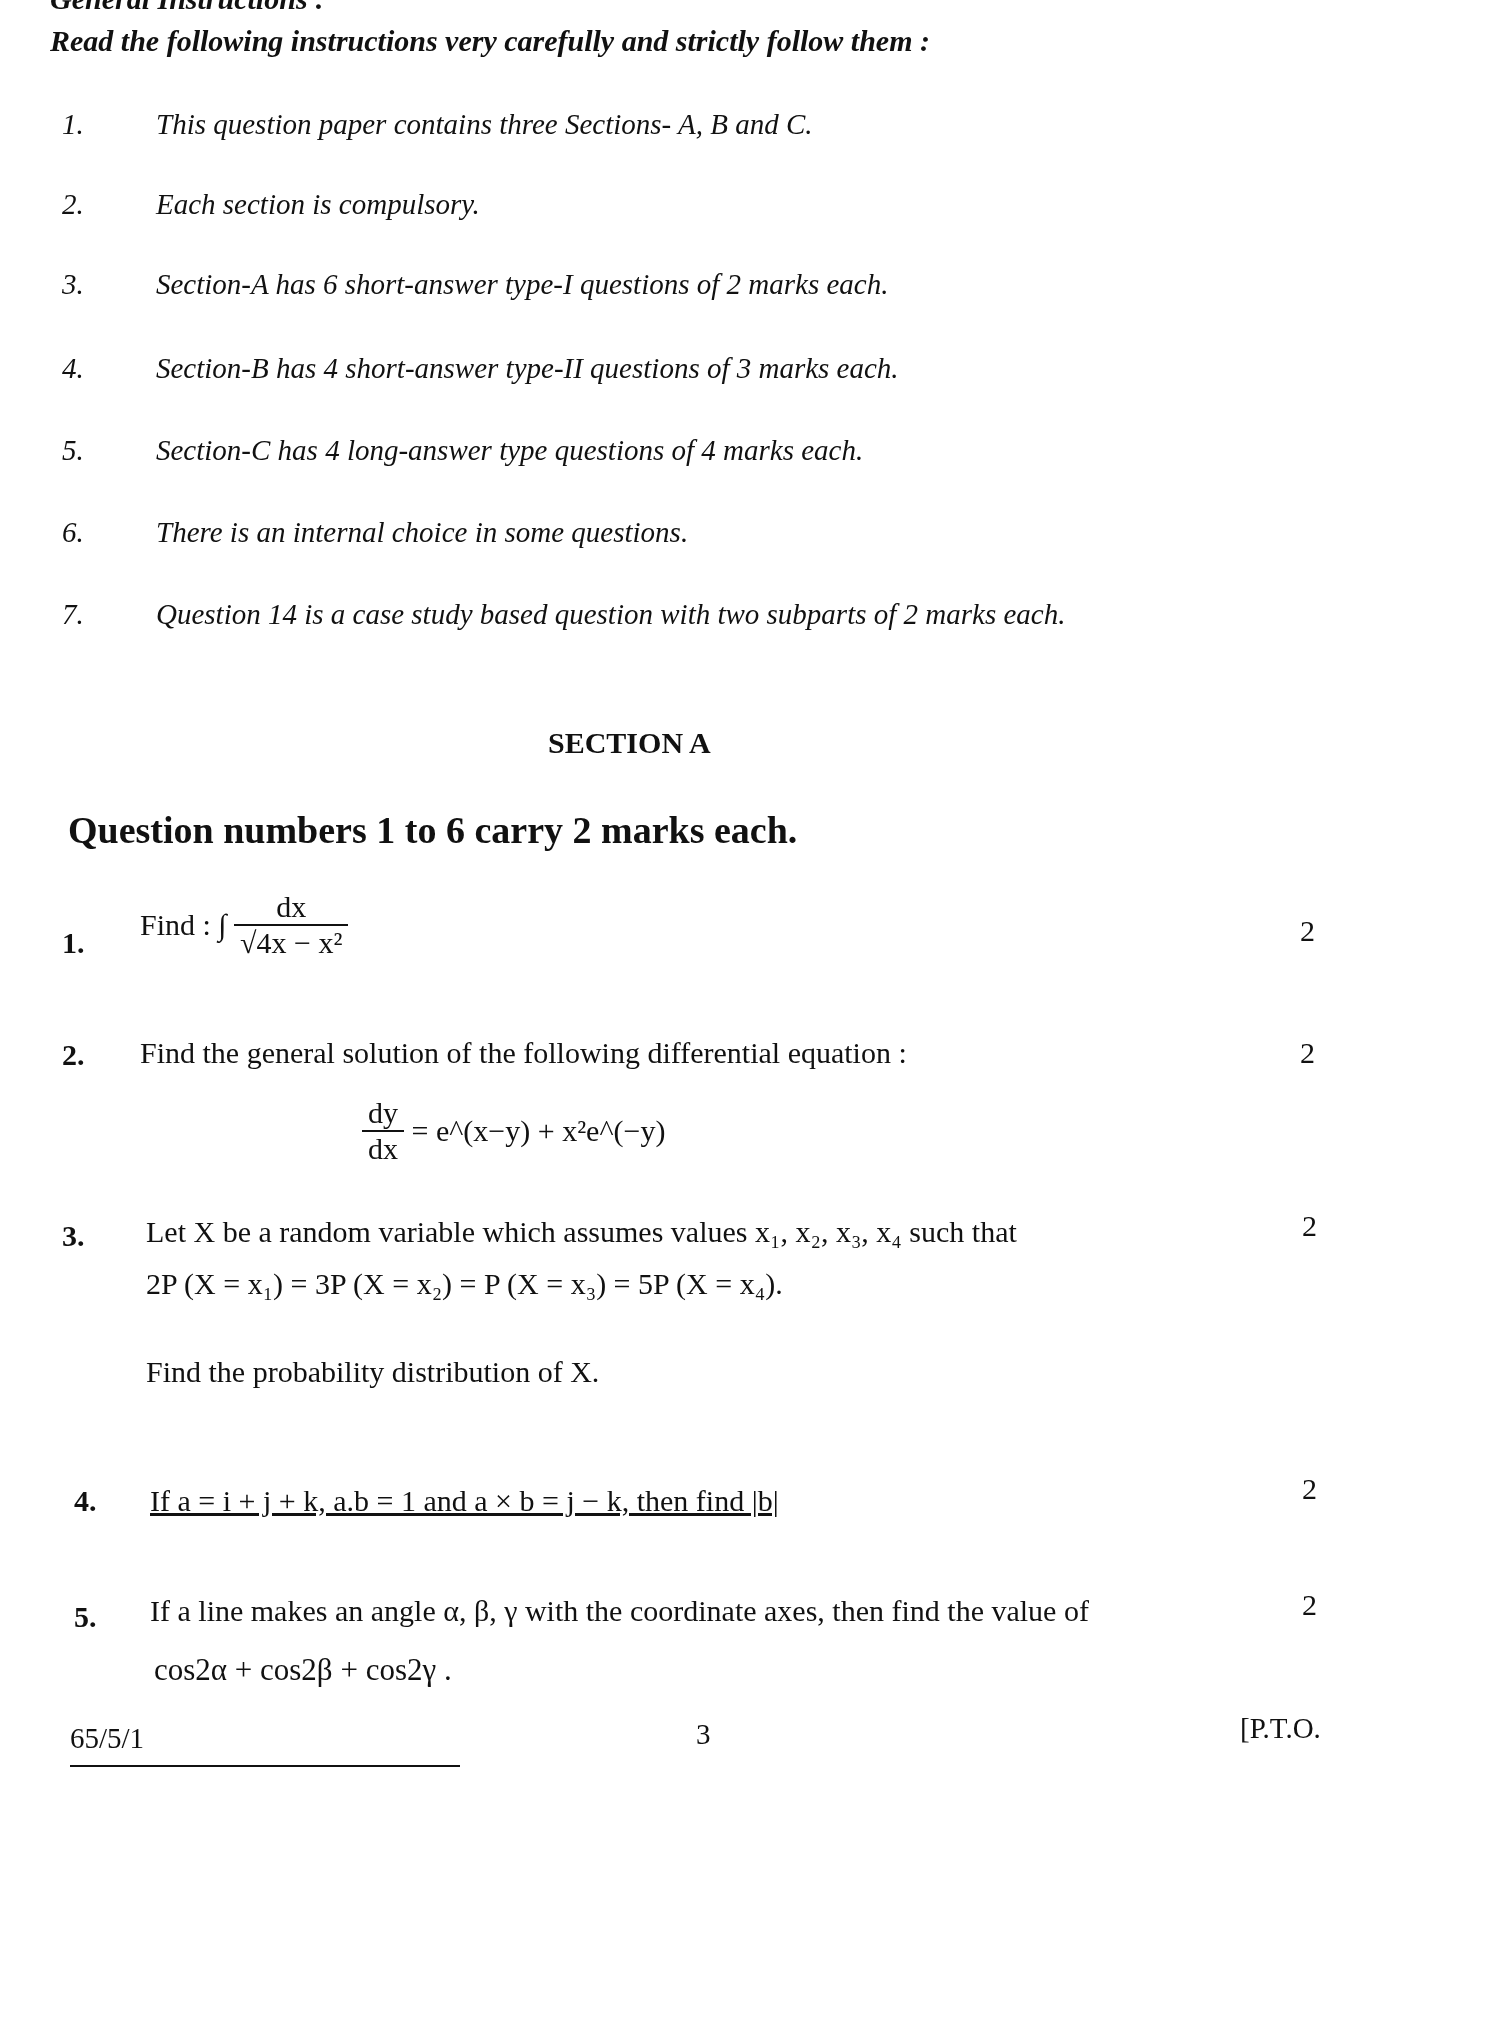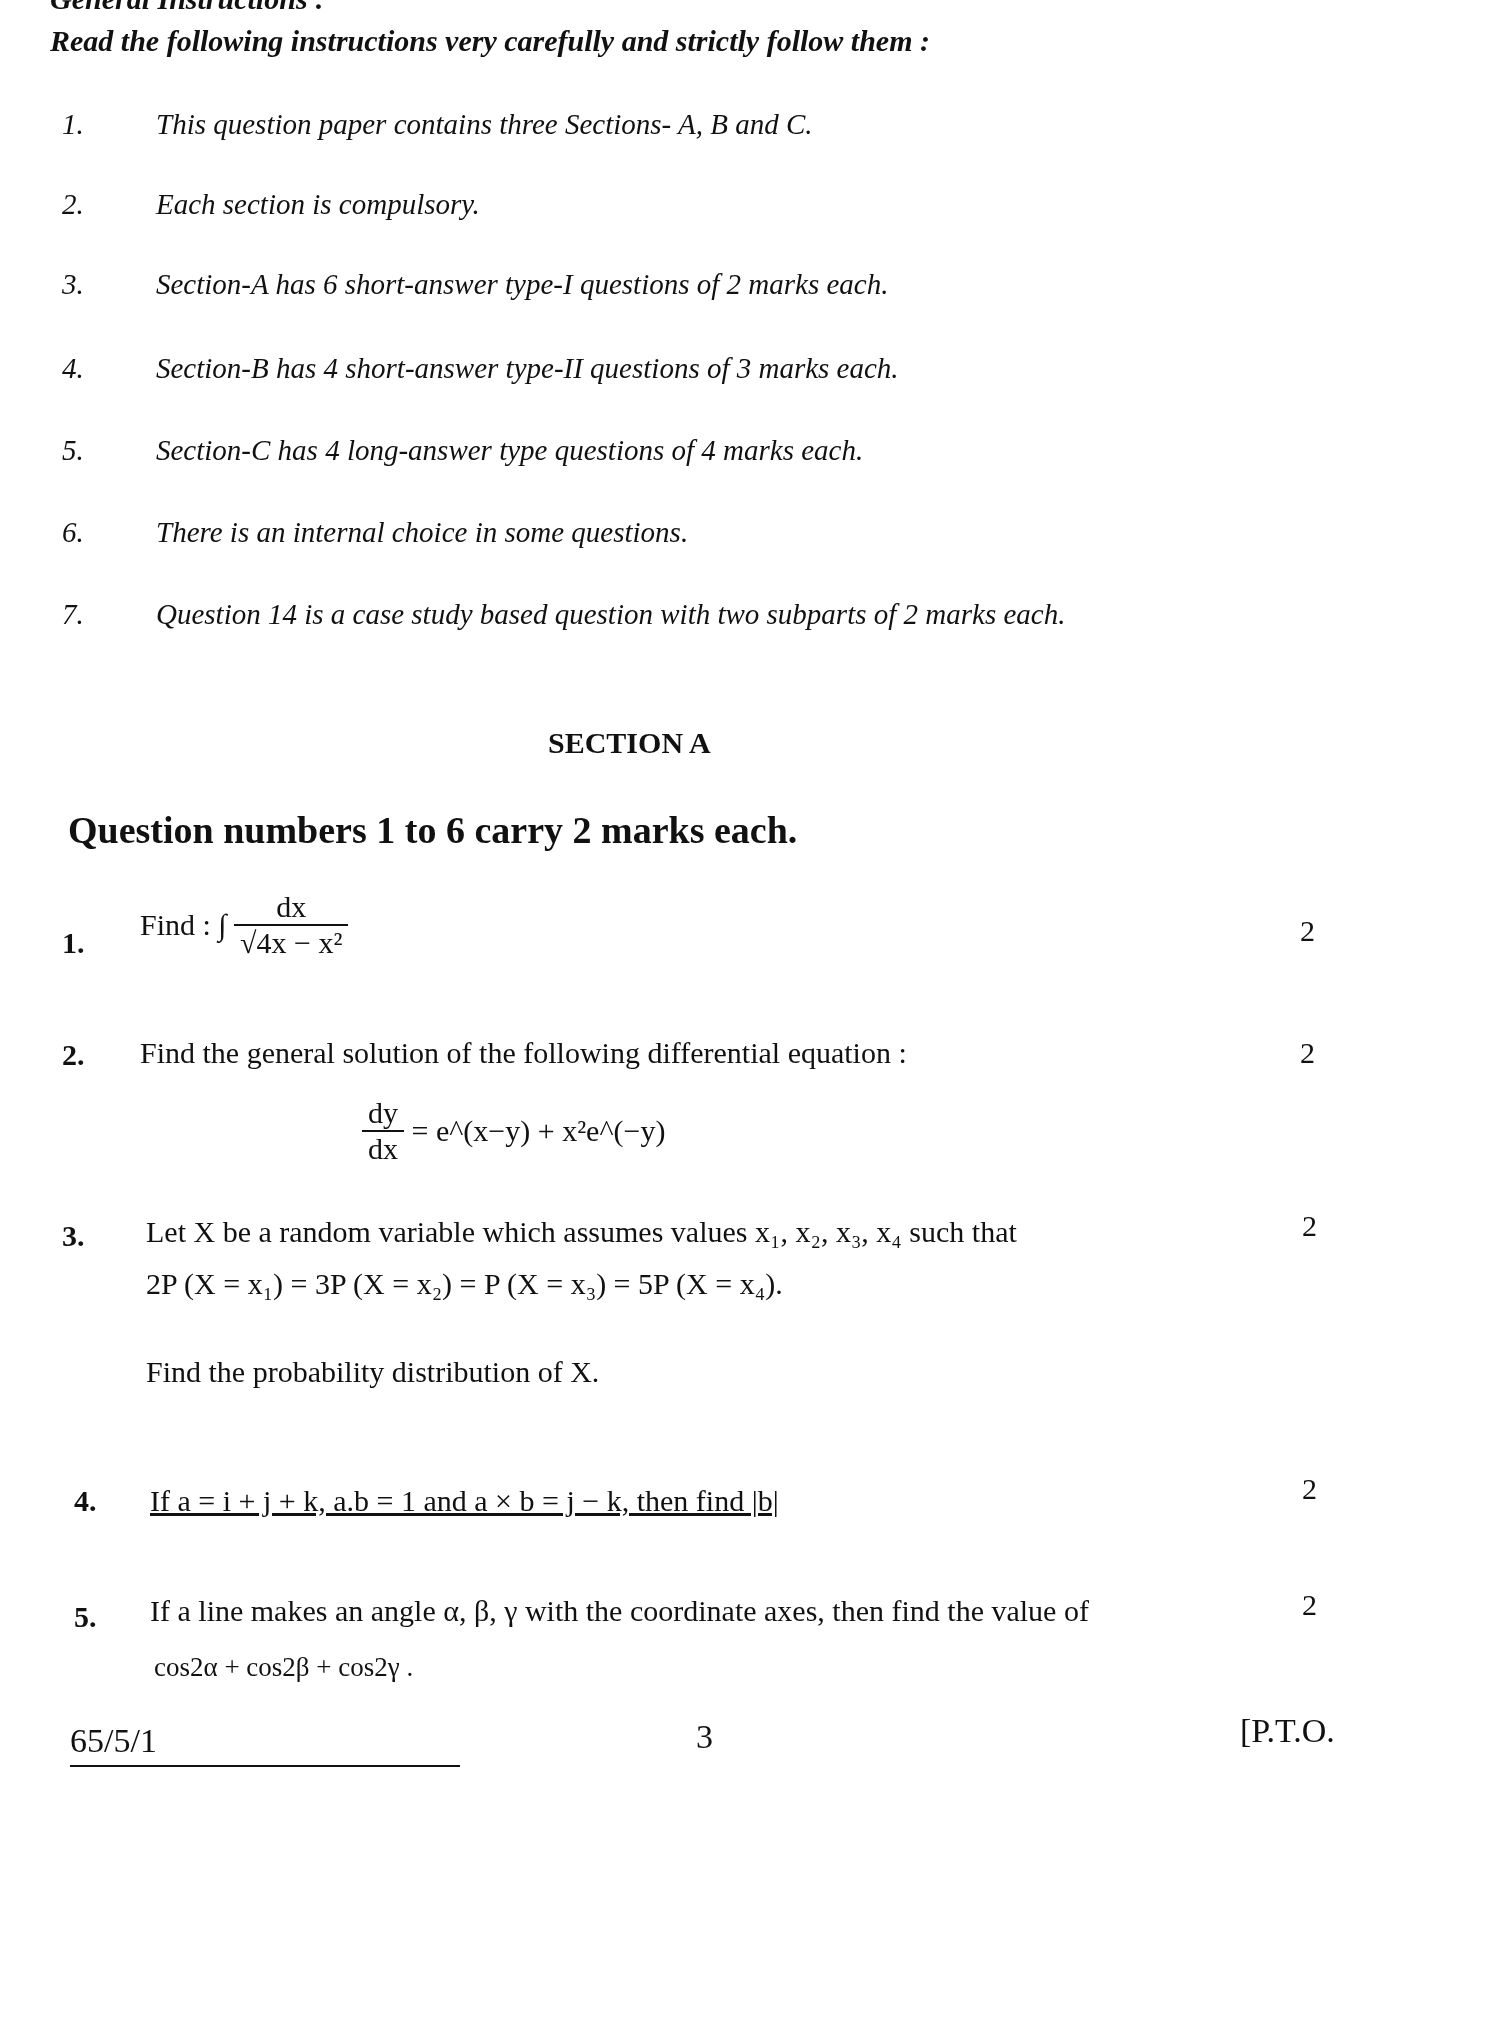--- a/index.html
+++ b/index.html
@@ -14,21 +14,21 @@
   .inst .num { position: absolute; left: 0; font-style: italic; }
   .inst .txt { position: absolute; left: 85px; margin-left: 9px; }
   .sec-title { left: 548px; top: 726px; font-size: 30px; font-weight: bold; }
   .sec-sub { left: 68px; top: 808px; font-size: 38px; font-weight: bold; }
   .q { font-size: 30px; }
   .qn { position: absolute; font-weight: bold; font-size: 30px; }
   .marks { position: absolute; left: 1300px; font-size: 30px; }
   .frac { display: inline-block; vertical-align: middle; text-align: center; }
   .frac .n { display: block; border-bottom: 2px solid #111; padding: 0 6px; }
   .frac .d { display: block; padding: 0 6px; }
-  .footer { font-size: 34px; }
+  .footer { font-size: 29px; }
   .footer-rule { position: absolute; left: 70px; top: 1765px; width: 390px; border-top: 2px solid #111; }
 </style>
 </head>
 <body>
 
 <div class="abs gi-title">General Instructions :</div>
 <div class="abs gi-lead">Read the following instructions very carefully and strictly follow them :</div>
 
 <div class="abs inst" style="left:62px;top:108px;">
   <span class="num">1.</span>
@@ -97,20 +97,20 @@
 
 <div class="abs q" style="left:62px;top:1450px;width:1360px;height:90px;">
   <span class="qn" style="left:12px;top:34px;">4.</span>
   <span class="abs" style="left:88px;top:34px;text-decoration:underline;">If a = i + j + k, a.b = 1 and a × b = j − k, then find |b|</span>
   <span class="marks" style="left:1240px;top:22px;">2</span>
 </div>
 
 <div class="abs q" style="left:62px;top:1594px;width:1360px;height:110px;">
   <span class="qn" style="left:12px;top:6px;">5.</span>
   <span class="abs" style="left:88px;top:0;">If a line makes an angle α, β, γ with the coordinate axes, then find the value of</span>
-  <span class="abs" style="left:92px;top:58px;font-size:27px;">cos2α + cos2β + cos2γ .</span>
+  <span class="abs" style="left:92px;top:58px;font-size:31px;">cos2α + cos2β + cos2γ .</span>
   <span class="marks" style="left:1240px;top:-6px;">2</span>
 </div>
 
 <div class="abs footer" style="left:70px;top:1722px;">65/5/1</div>
 <div class="footer-rule"></div>
 <div class="abs footer" style="left:696px;top:1718px;">3</div>
 <div class="abs footer" style="left:1240px;top:1712px;">[P.T.O.</div>
 
 </body></html>

